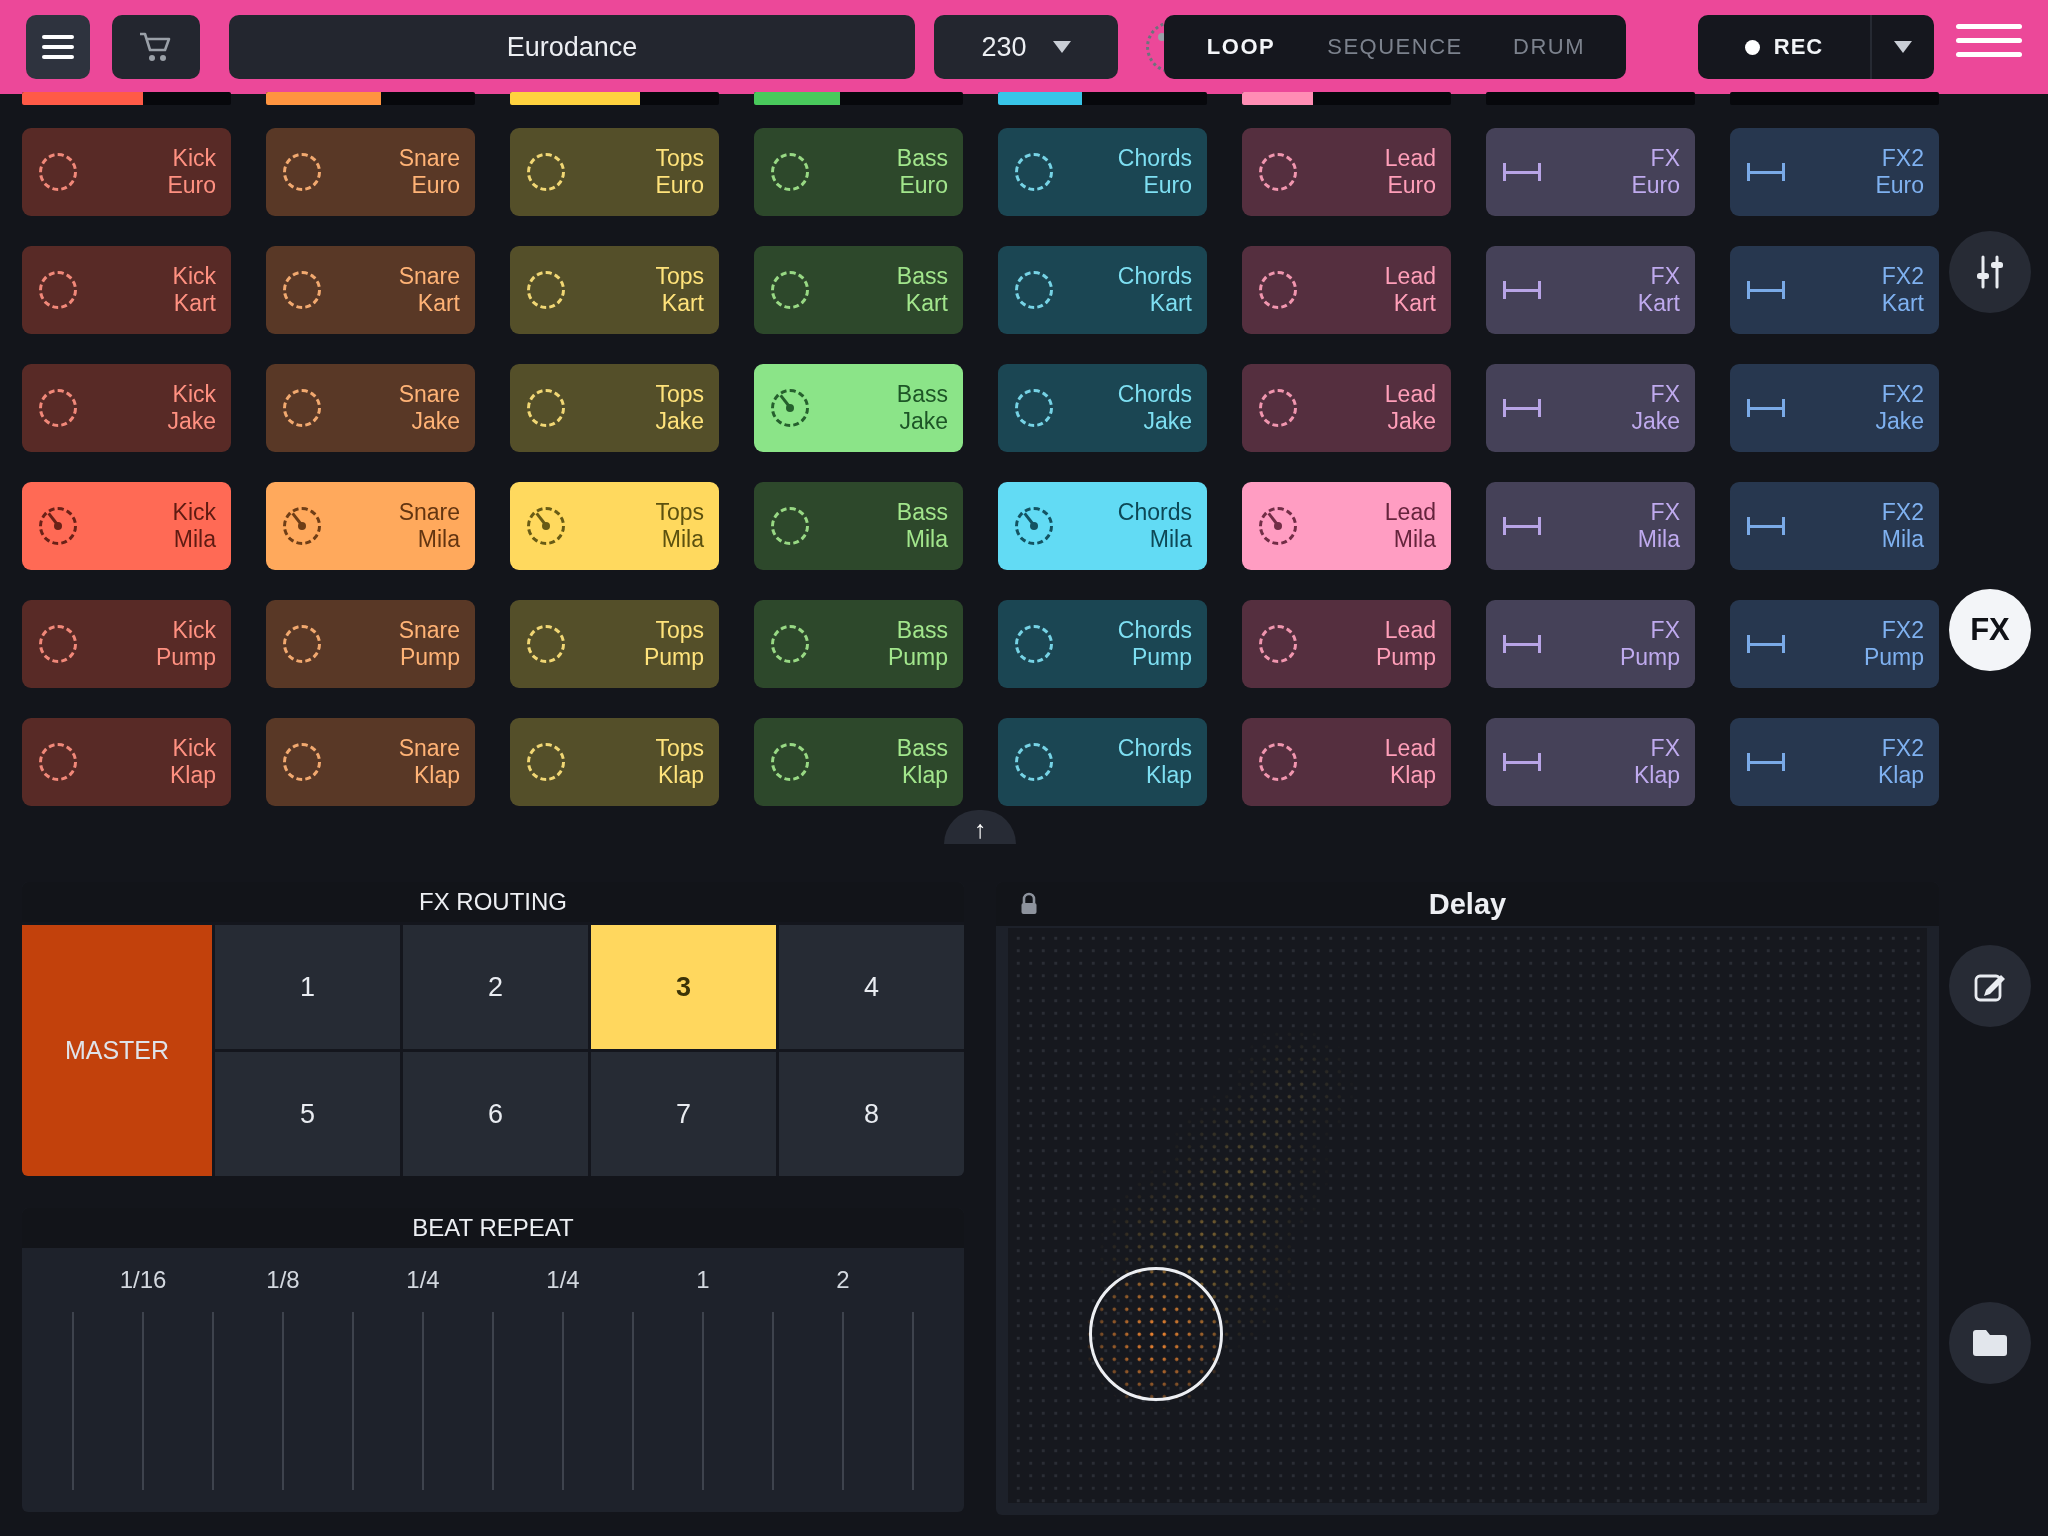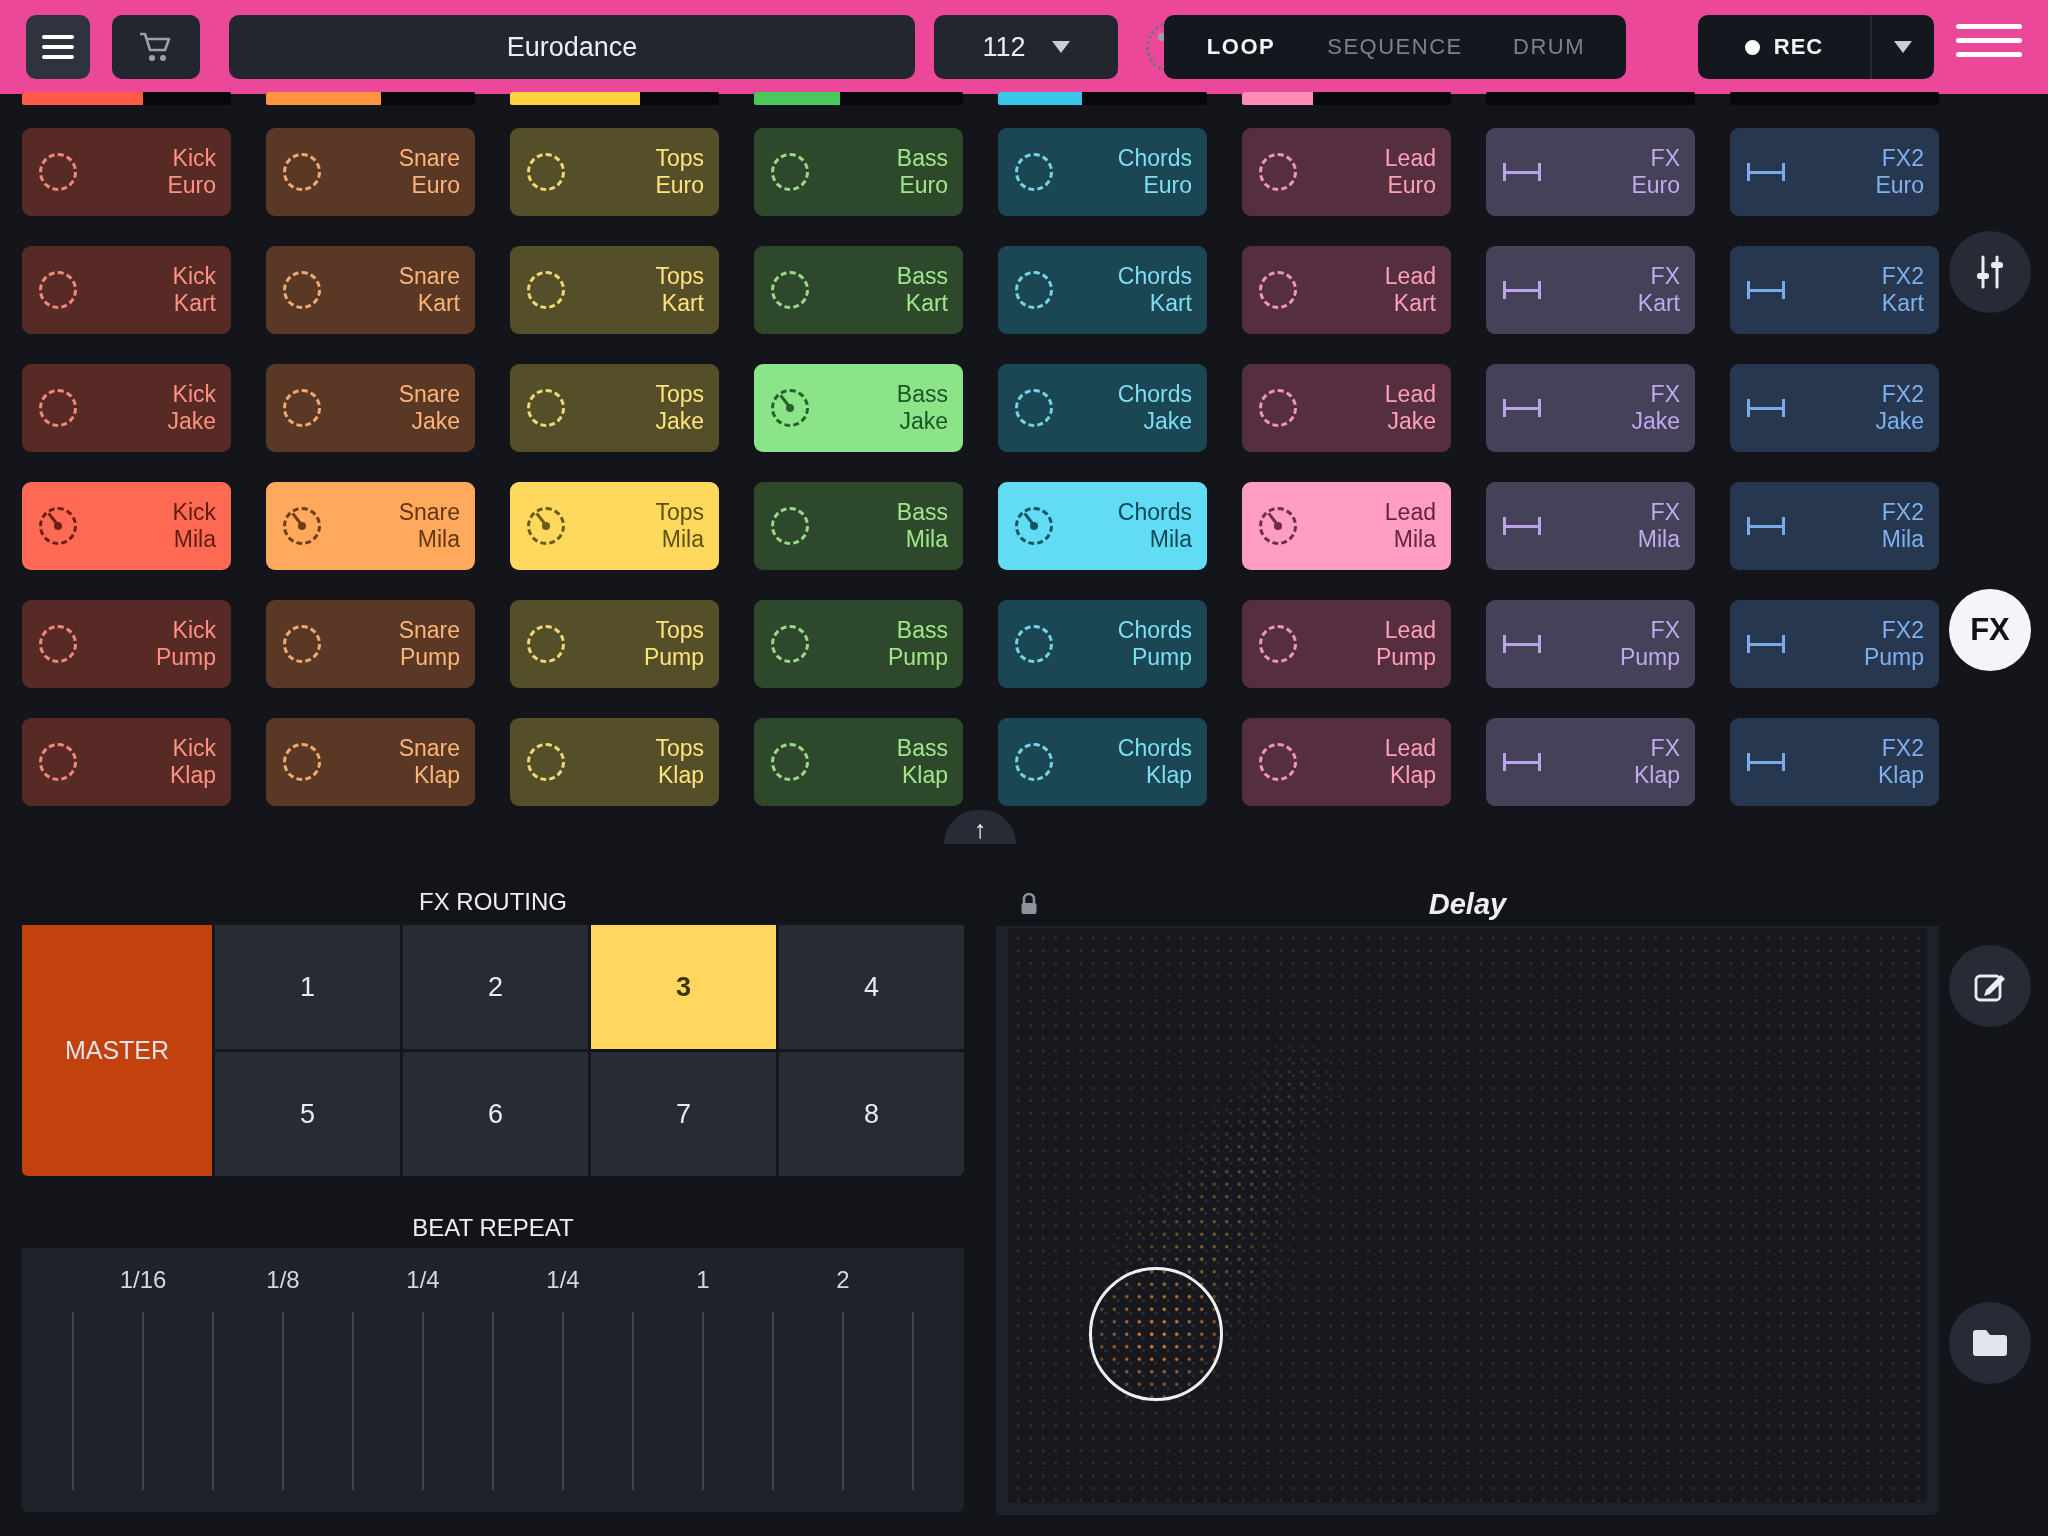--- a/index.html
+++ b/index.html
@@ -64,21 +64,21 @@
 
   .br { left:22px; top:1208px; width:942px; height:304px; }
   .br-body { position:absolute; left:0; right:0; top:40px; bottom:0; padding:0 16px; }
   .br-labels { display:flex; height:64px; align-items:center; }
   .br-labels .slot, .br-ticks .slot { flex:1; display:flex; justify-content:center; }
   .bl { font-size:24px; color:#d3d8df; }
   .br-ticks { display:flex; height:178px; }
   .tick { width:2px; background:#3e434d; height:100%; }
 
   .delayp { left:996px; top:882px; width:943px; height:633px; background:#1d212a; }
-  .dh { height:44px; font-size:29px; font-weight:bold; position:relative;font-style:italic; }
+  .dh { height:44px; font-size:29px; font-weight:bold; position:relative; }
   .lock { position:absolute; left:22px; top:9px; }
   .xy-pad {
     position:absolute; left:12px; right:12px; top:46px; bottom:12px;
     background-color:#16181e;
     background-image:radial-gradient(circle,#2a2d35 1.7px,transparent 1.9px);
     background-size:12.5px 12.5px; background-position:4px 4px;
   }
   .glow {
     position:absolute; inset:0;
     background:
@@ -111,21 +111,21 @@
       <svg width="36" height="32" viewBox="0 0 36 32">
         <path d="M2 3 h5 l5 16 h15 l4 -11 H9" fill="none" stroke="#9aa0a8" stroke-width="2.6" stroke-linejoin="round"></path>
         <circle cx="14" cy="27" r="3" fill="#9aa0a8"></circle>
           <circle cx="25" cy="27" r="3" fill="#9aa0a8"></circle>
       </svg>
     </button>
     <div class="tb titlef">
       <span>Eurodance</span>
     </div>
     <div class="tb bpm">
-      <span>112</span>
+      <span>230</span>
       <span class="caret"></span>
     </div>
     <button class="knob"></button>
     <div class="mode-tabs">
       <button class="mtab active">LOOP</button>
       <button class="mtab">SEQUENCE</button>
       <button class="mtab">DRUM</button>
     </div>
     <div class="rec-group">
       <button class="rec-btn">

